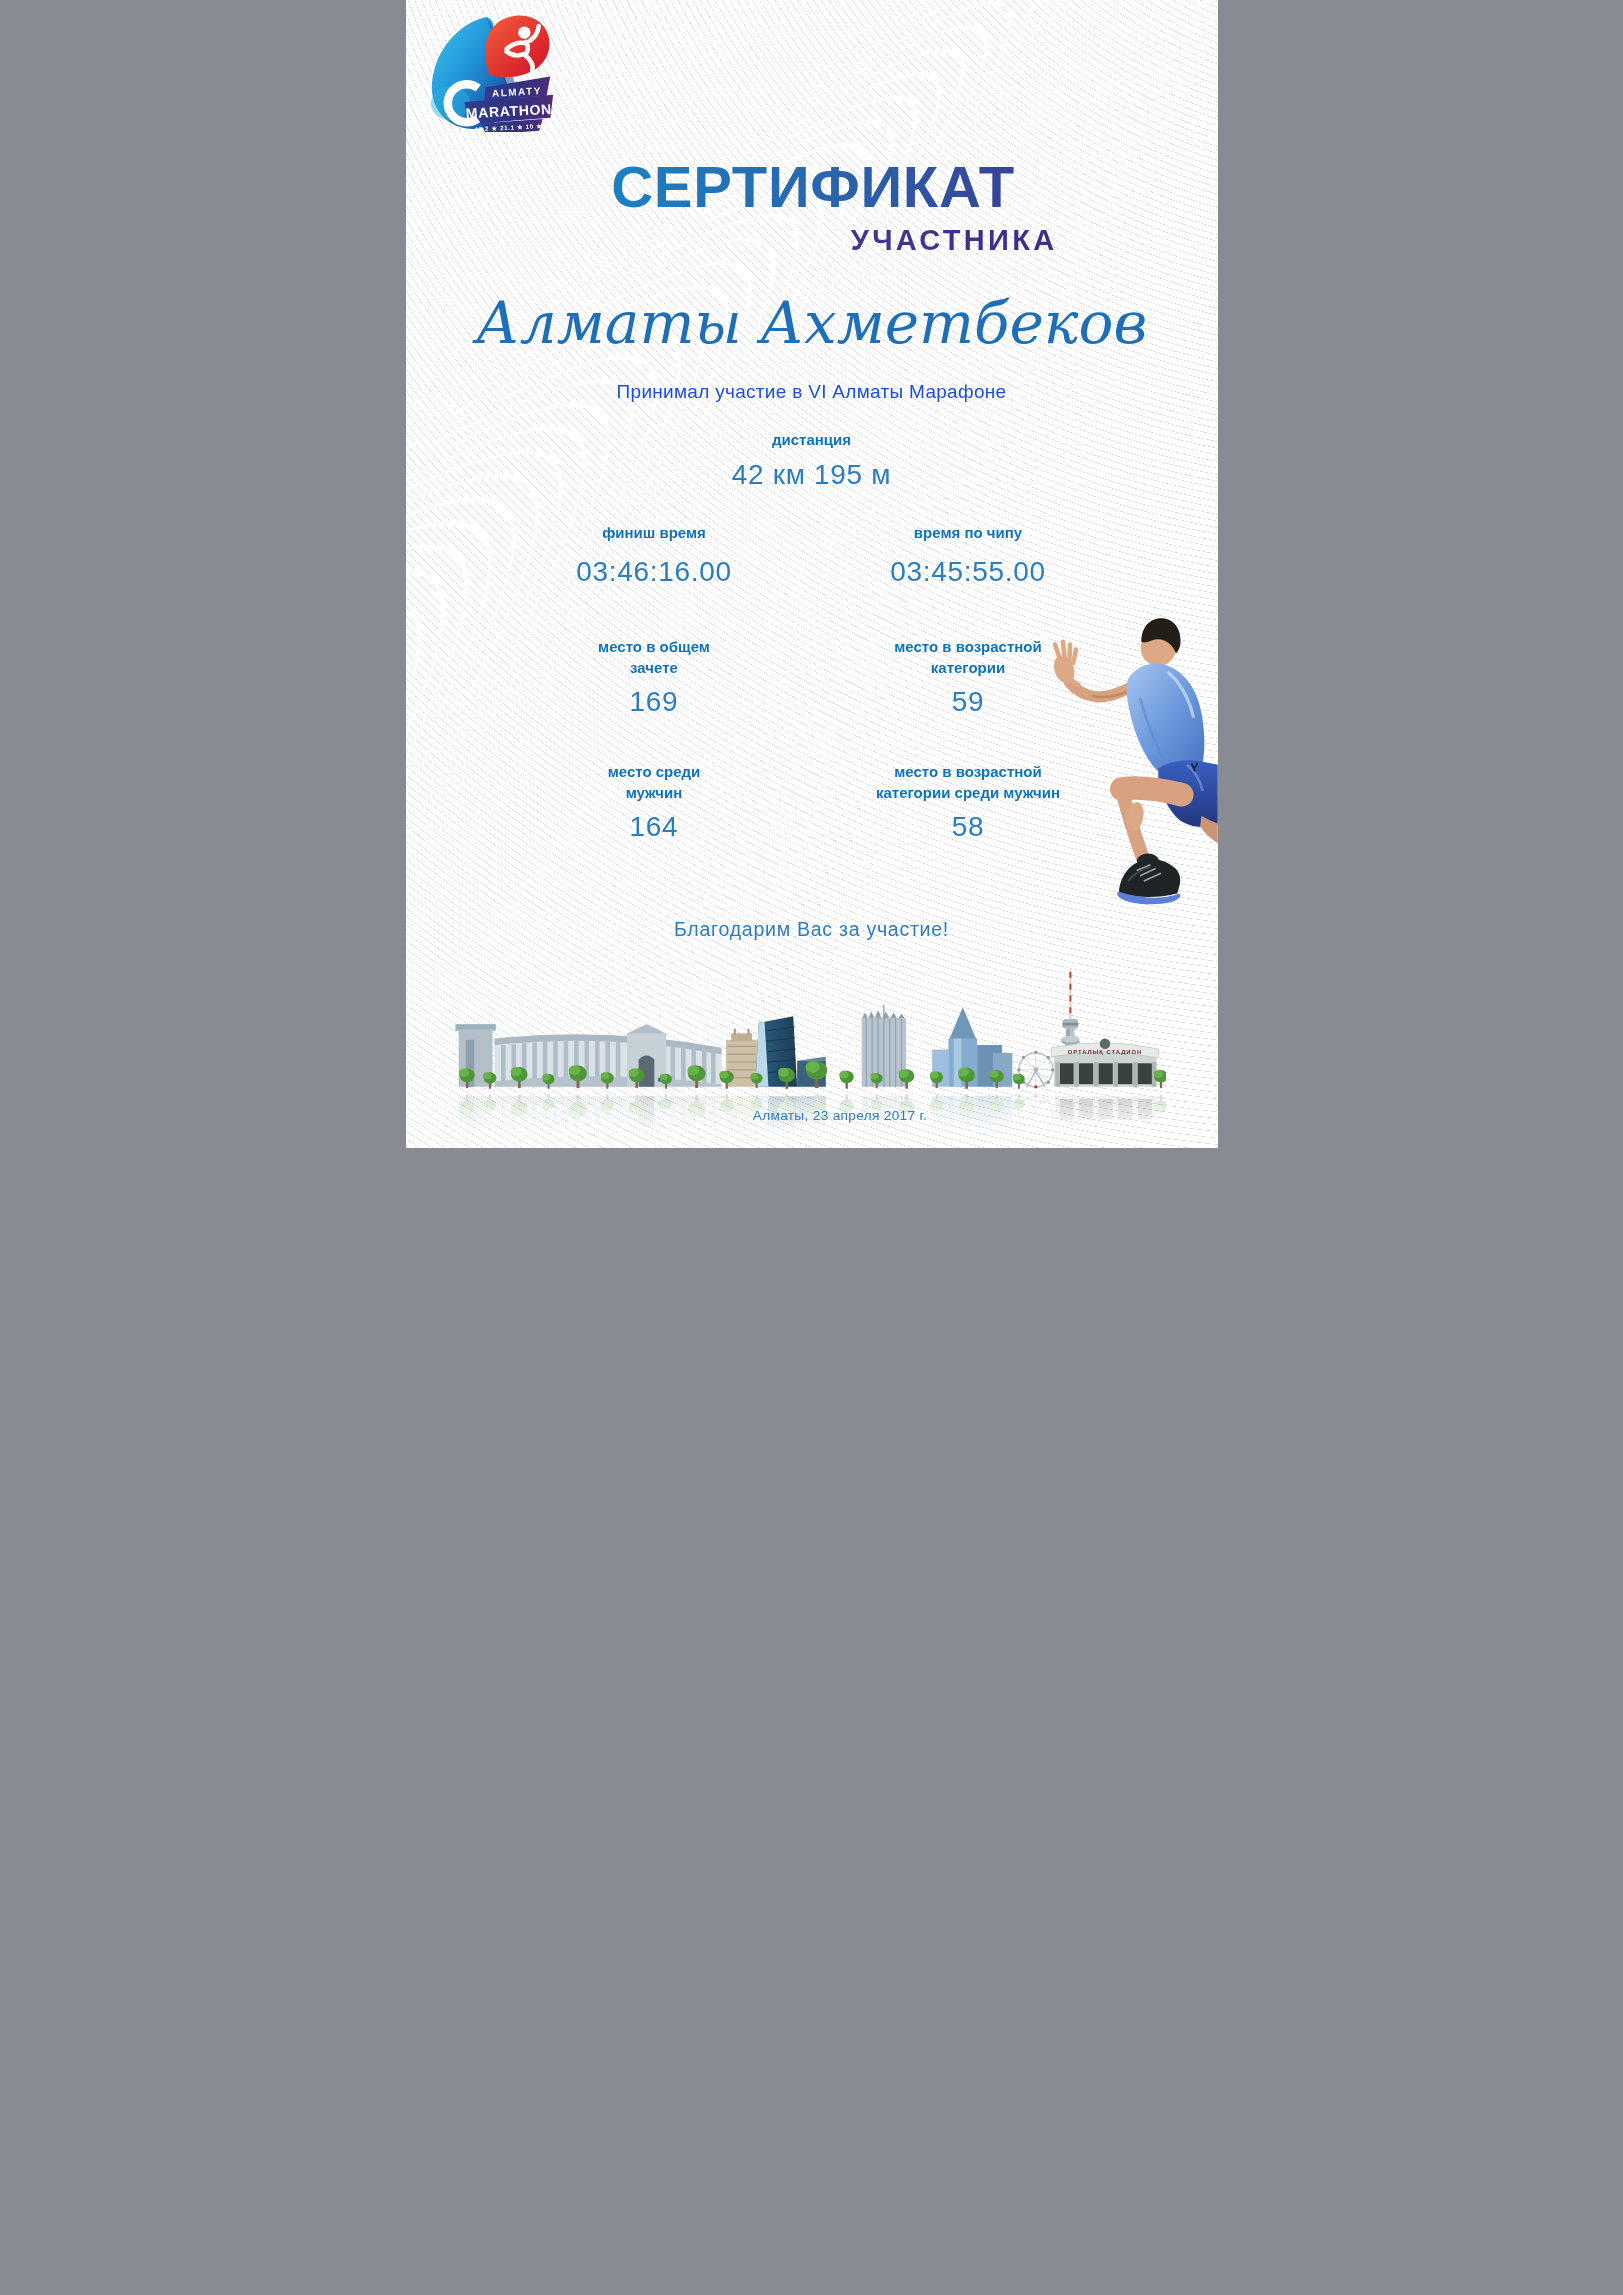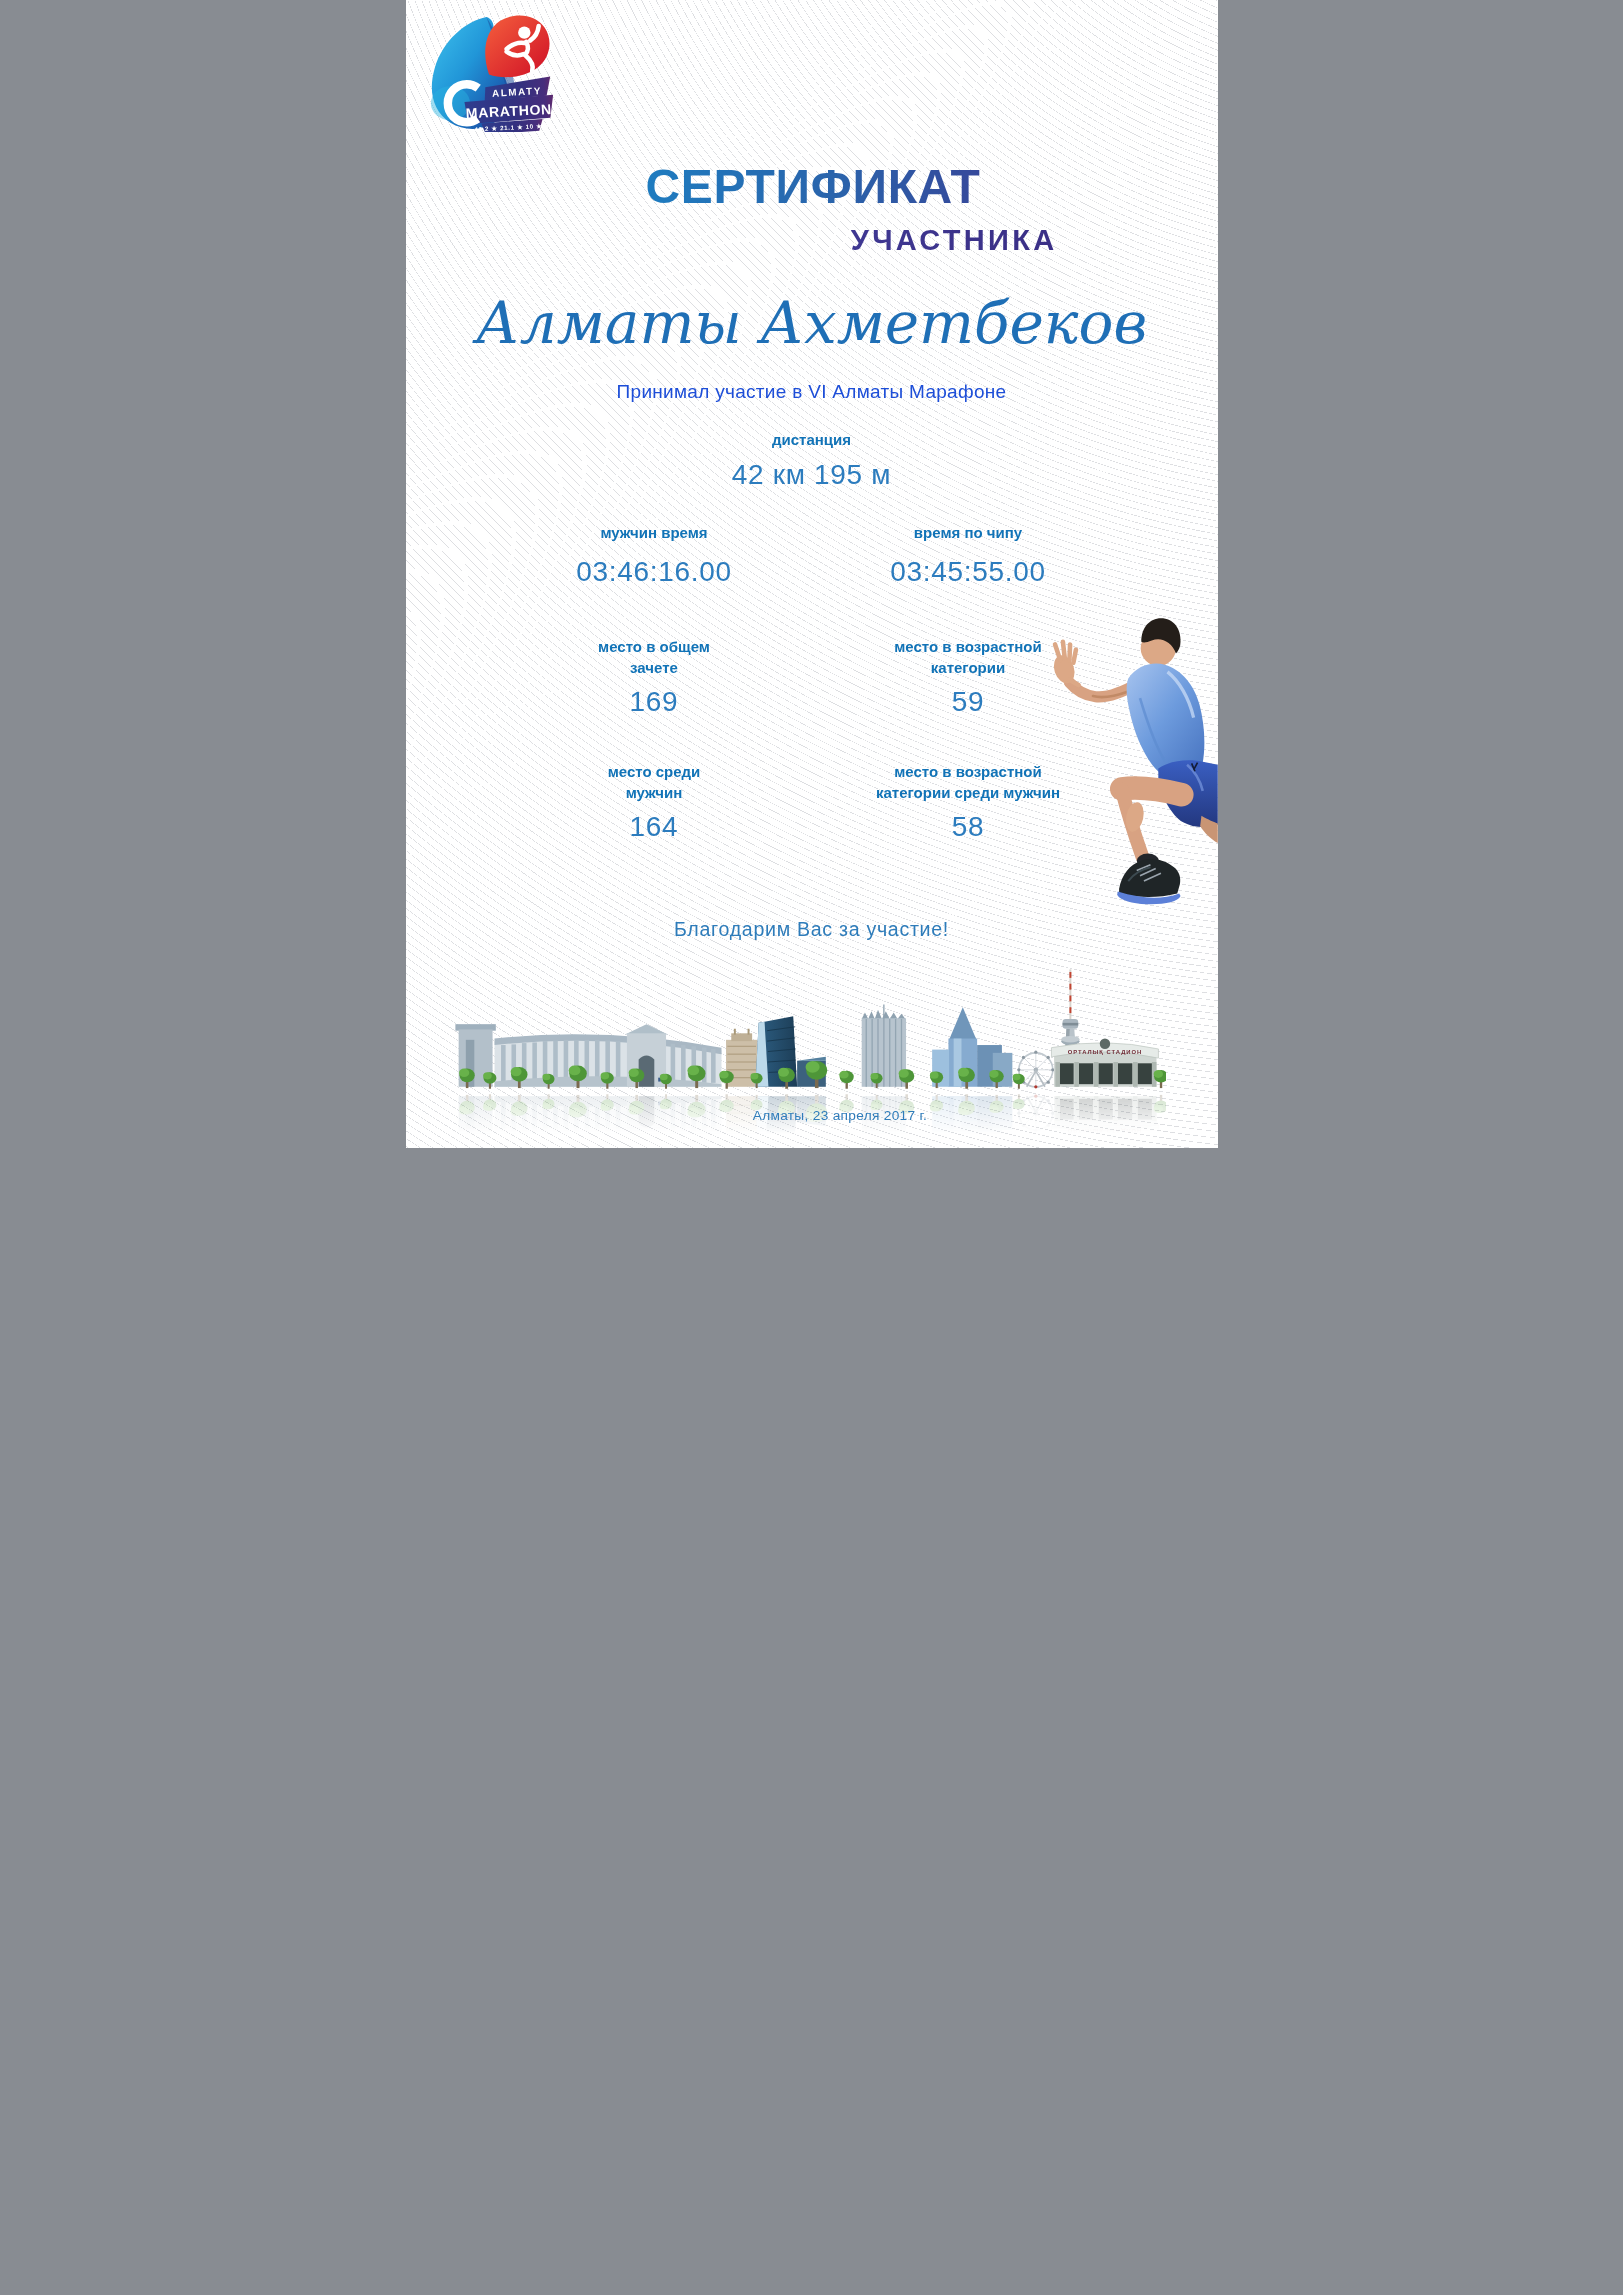--- a/index.html
+++ b/index.html
@@ -16,21 +16,21 @@
       rgba(125,130,142,0.26) 5.9px, rgba(125,130,142,0.26) 6.5px);
   }
   .layer{position:absolute;z-index:1;}
 
   
   .logo{left:17px;top:13px;width:134px;height:119px;}
 
   
   .title-wrap{left:163px;top:153px;width:489px;text-align:center;}
   .title{
-    font-size:48px;font-weight:800;letter-spacing:0.7px;line-height:68px;
+    font-size:58px;font-weight:800;letter-spacing:0.7px;line-height:68px;
     background:linear-gradient(90deg,#1a86c8 0%,#2a63ab 55%,#3c3a92 100%);
     -webkit-background-clip:text;background-clip:text;color:transparent;
     white-space:nowrap;
   }
   .subtitle{
     margin-top:2.6px;text-align:right;font-size:29px;font-weight:700;letter-spacing:3.3px;
     background:linear-gradient(90deg,#4543a2 0%,#3a2f86 100%);
     -webkit-background-clip:text;background-clip:text;color:transparent;
     white-space:nowrap;
   }
@@ -145,21 +145,21 @@
 
   <div class="layer name">Алматы Ахметбеков</div>
   <div class="layer part-line">Принимал участие в VI Алматы Марафоне</div>
 
   <div class="layer dist-block">
     <div class="stat-label">дистанция</div>
     <div class="stat-value">42 км 195 м</div>
   </div>
 
   <div class="res pos-0">
-    <div class="stat-label">мужчин время</div>
+    <div class="stat-label">финиш время</div>
     <div class="stat-value">03:46:16.00</div>
   </div>
   <div class="res pos-1">
     <div class="stat-label">время по чипу</div>
     <div class="stat-value">03:45:55.00</div>
   </div>
   <div class="res pos-2 two">
     <div class="stat-label">место в общем
 зачете</div>
     <div class="stat-value">169</div>

